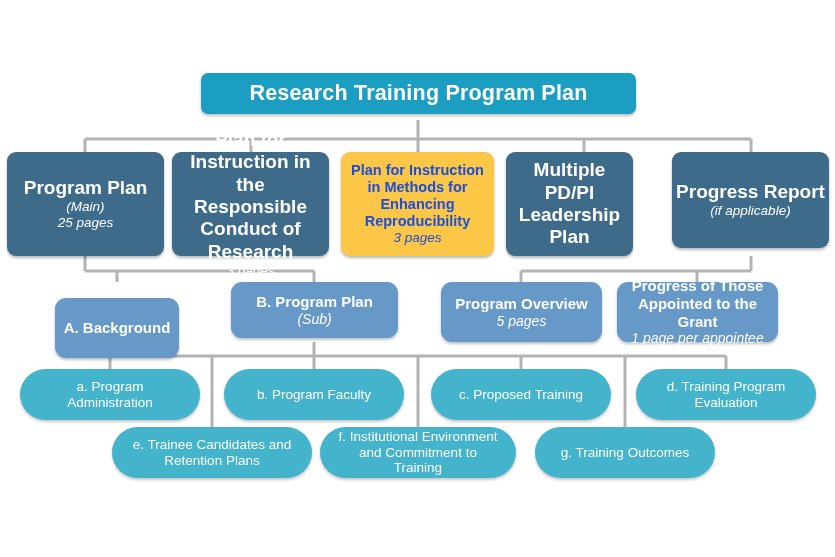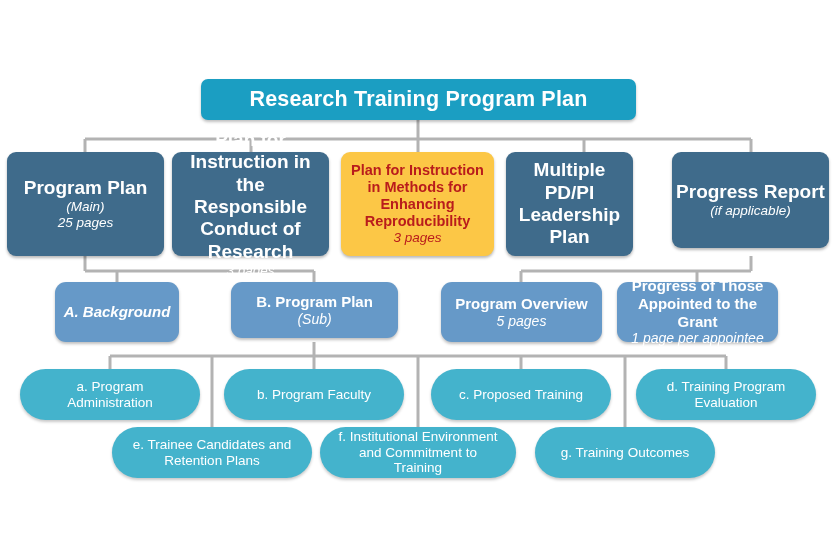--- a/index.html
+++ b/index.html
@@ -31,21 +31,21 @@
   
   .slate{
     background:#3f6b8b;border-radius:9px;
     box-shadow:0 2px 3px rgba(0,0,0,0.28);
   }
   .slate .ttl{font-size:19px;}
   .slate .sub{font-size:13.5px;}
 
   
   .amber{
-    background:#fcc746;border-radius:9px;color:#b91c1c;
+    background:#fcc746;border-radius:9px;color:#1d4ed8;
     box-shadow:0 2px 3px rgba(0,0,0,0.28);
   }
   .amber .ttl{font-size:14.5px;}
   .amber .sub{font-size:13.5px;}
 
   
   .midblue{
     background:#6699c8;border-radius:11px;
     box-shadow:0 2px 3px rgba(0,0,0,0.25);
   }
@@ -94,21 +94,21 @@
       <line x1="314" y1="356" x2="314" y2="369"></line>
       <line x1="521" y1="356" x2="521" y2="369"></line>
       <line x1="726" y1="356" x2="726" y2="369"></line>
 
       <line x1="212" y1="356" x2="212" y2="427"></line>
       <line x1="418" y1="356" x2="418" y2="427"></line>
       <line x1="625" y1="356" x2="625" y2="427"></line>
     </g>
   </svg>
 
-  <div class="node title-node" style="left:201px;top:79px;width:435px;height:41px;">
+  <div class="node title-node" style="left:201px;top:73px;width:435px;height:41px;">
     <span class="ttl">Research Training Program Plan</span>
   </div>
 
   <div class="node slate" style="left:7px;top:152px;width:157px;height:104px;">
     <span class="ttl">Program Plan</span>
     <span class="sub">(Main)</span>
     <span class="sub">25 pages</span>
   </div>
 
   <div class="node slate" style="left:172px;top:152px;width:157px;height:104px;padding:0 6px;">
@@ -123,21 +123,21 @@
 
   <div class="node slate" style="left:506px;top:152px;width:127px;height:104px;padding:0 6px;">
     <span class="ttl">Multiple PD/PI Leadership Plan</span>
   </div>
 
   <div class="node slate" style="left:672px;top:152px;width:157px;height:96px;">
     <span class="ttl">Progress Report</span>
     <span class="sub">(if applicable)</span>
   </div>
 
-  <div class="node midblue" style="left:55px;top:282px;width:124px;height:60px;font-style:italic;">
+  <div class="node midblue" style="left:55px;top:298px;width:124px;height:60px;">
     <span class="ttl">A. Background</span>
   </div>
 
   <div class="node midblue" style="left:231px;top:282px;width:167px;height:56px;">
     <span class="ttl">B. Program Plan</span>
     <span class="sub">(Sub)</span>
   </div>
 
   <div class="node midblue" style="left:441px;top:282px;width:161px;height:60px;">
     <span class="ttl">Program Overview</span>

